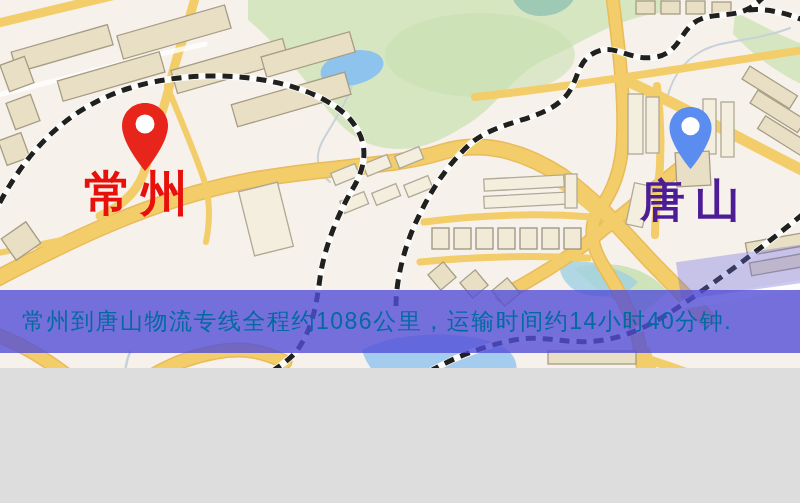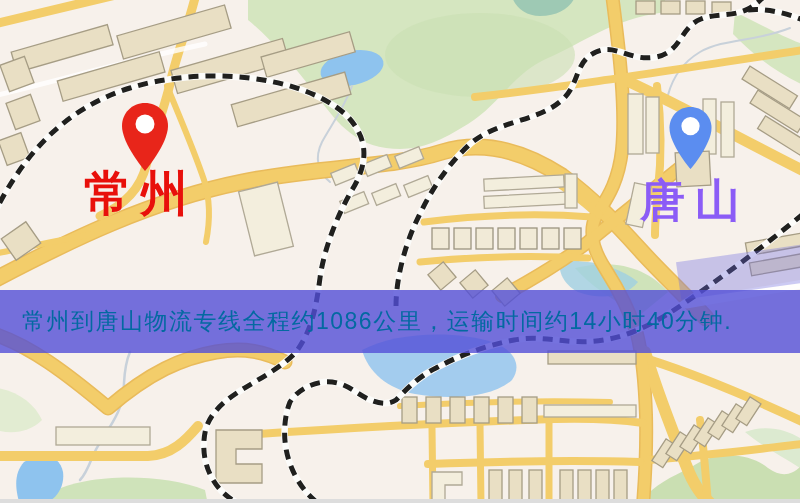--- a/index.html
+++ b/index.html
@@ -1,26 +1,26 @@
 <!DOCTYPE html>
 <html><head>
 <meta charset="utf-8">
 <style>
   html,body{margin:0;padding:0;background:#ddd;}
   #stage{
-    position:relative;width:800px;height:499px;overflow:hidden;
+    position:relative;width:800px;height:368px;overflow:hidden;
     font-family:"Liberation Sans","DejaVu Sans",sans-serif;
     background:#f7f1eb;
   }
   #map-svg{position:absolute;left:0;top:0;}
   .pin{position:absolute;}
   .city-label{position:absolute;font-weight:800;white-space:nowrap;
     text-shadow:0 0 1px rgba(255,255,255,.25);line-height:1;}
   #origin-label{left:84px;top:170px;font-size:48px;letter-spacing:8px;color:#e8100b;}
-  #dest-label{left:640px;top:178px;font-size:45px;letter-spacing:10px;color:#8b5cf6;font-weight:600;}
+  #dest-label{left:640px;top:178px;font-size:45px;letter-spacing:10px;color:#4c1d95;font-weight:600;}
   #banner-corner-tint{position:absolute;right:-8px;top:253px;width:130px;height:38px;
     background:rgba(108,105,224,.35);transform:rotate(-8deg);}
   #route-banner{position:absolute;left:0;top:290px;width:800px;height:63px;
     background:rgba(82,79,215,.80);display:flex;align-items:center;}
   #route-banner span{padding-left:22px;color:#0369a1;font-size:23px;letter-spacing:1.5px;white-space:nowrap;}
 </style>
 </head>
 <body>
 
 <div id="stage">

